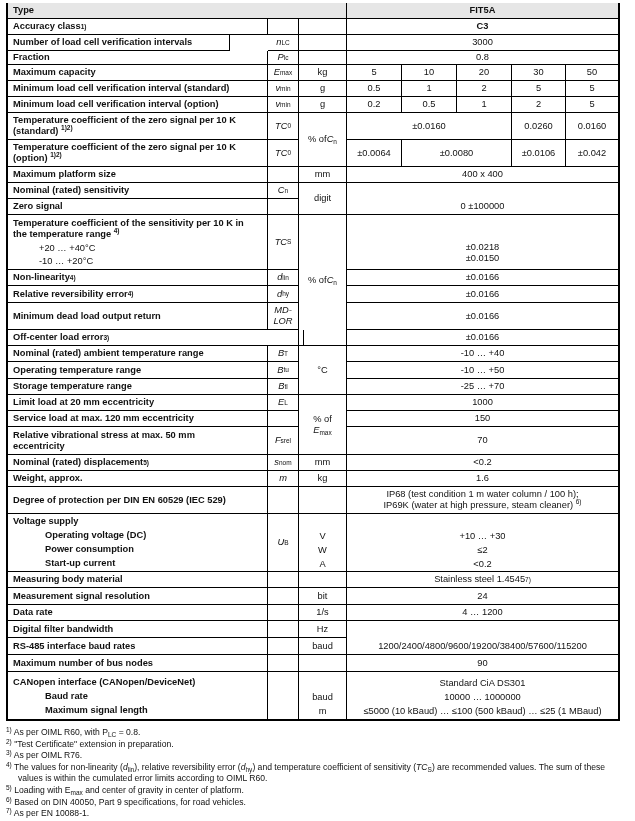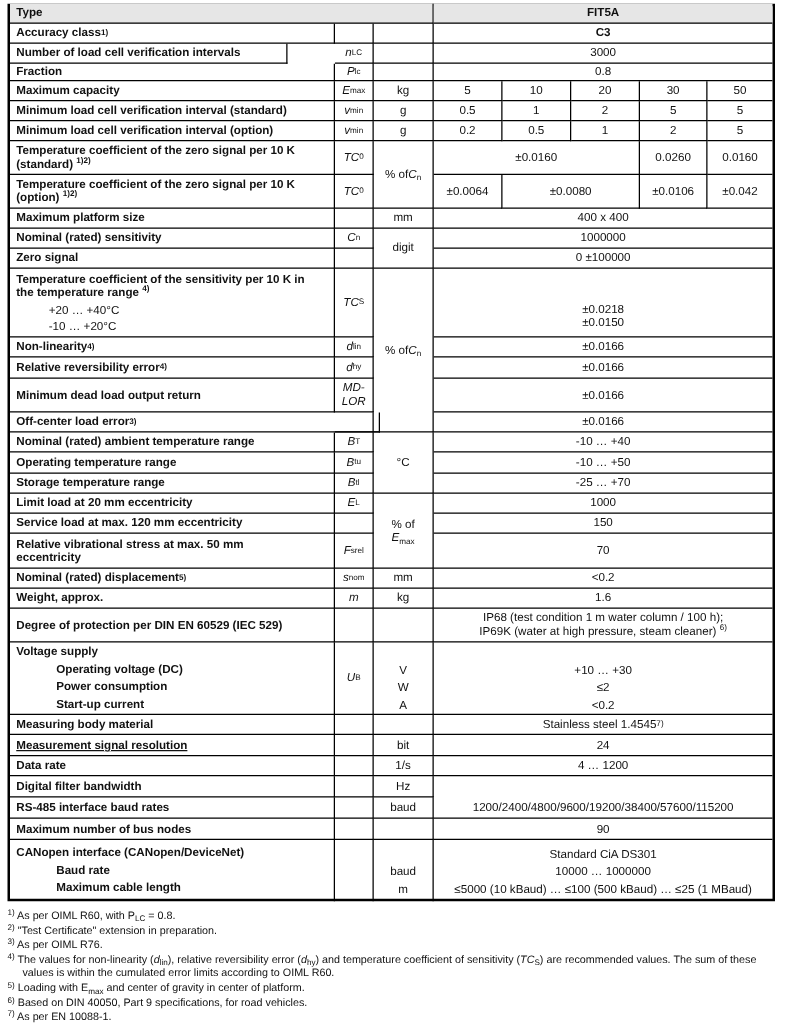--- a/index.html
+++ b/index.html
@@ -87,21 +87,20 @@
     <div class="c ctr" style="left: 394px; top: 135px; width: 110px; height: 27px;">±0.0080</div>
     <div class="c ctr" style="left: 504px; top: 135px; width: 54px; height: 27px;">±0.0106</div>
     <div class="c ctr noR" style="left: 558px; top: 135px; width: 52px; height: 27px;">±0.042</div>
     <div class="c lbl" style="left: 0px; top: 162px; width: 260px; height: 16px;">Maximum platform size</div>
     <div class="c sym" style="left: 260px; top: 162px; width: 31px; height: 16px;"></div>
     <div class="c ctr" style="left: 291px; top: 162px; width: 48px; height: 16px;">mm</div>
     <div class="c ctr noR" style="left: 339px; top: 162px; width: 271px; height: 16px;">400 x 400</div>
     <div class="c lbl" style="left: 0px; top: 178px; width: 260px; height: 16px;">Nominal (rated) sensitivity</div>
     <div class="c sym" style="left: 260px; top: 178px; width: 31px; height: 16px;">C<sub>n</sub></div>
     <div class="c ctr" style="left: 291px; top: 178px; width: 48px; height: 32px;">digit</div>
-    <div class="c ctr noR" style="left: 339px; top: 178px; width: 271px; height: 16px;">1000000</div>
     <div class="c lbl" style="left: 0px; top: 194px; width: 260px; height: 16px;">Zero signal</div>
     <div class="c sym" style="left: 260px; top: 194px; width: 31px; height: 16px;"></div>
     <div class="c ctr noR" style="left: 339px; top: 194px; width: 271px; height: 16px;">0  ±100000</div>
     <div class="c lbl" style="left: 0px; top: 210px; width: 260px; height: 55px;">
       <div class="stack">
         <span>Temperature coefficient of the sensitivity per 10 K in</span>
         <span>the temperature range <sup>4)</sup></span>
         <span class="ind-n" style="margin-top:3px">+20 … +40°C</span>
         <span class="ind-n" style="margin-top:2px">-10 … +20°C</span>
       </div>
@@ -175,21 +174,21 @@
     <div class="c ctr" style="left: 291px; top: 509px; width: 48px; height: 58px;">
       <div class="stack" style="margin-top:14px;line-height:14px">V<br>W<br>A</div>
     </div>
     <div class="c ctr noR" style="left: 339px; top: 509px; width: 271px; height: 58px;">
       <div class="stack" style="margin-top:14px;line-height:14px">+10 … +30<br>≤2<br>&lt;0.2</div>
     </div>
     <div class="c lbl" style="left: 0px; top: 567px; width: 260px; height: 16px;">Measuring body material</div>
     <div class="c sym" style="left: 260px; top: 567px; width: 31px; height: 16px;"></div>
     <div class="c ctr" style="left: 291px; top: 567px; width: 48px; height: 16px;"></div>
     <div class="c ctr noR" style="left: 339px; top: 567px; width: 271px; height: 16px;">Stainless steel 1.4545 <sup style="font-weight:normal">7)</sup></div>
-    <div class="c lbl" style="left: 0px; top: 583px; width: 260px; height: 17px; text-decoration: underline;">Measurement signal resolution</div>
+    <div class="c lbl" style="left: 0px; top: 583px; width: 260px; height: 17px;">Measurement signal resolution</div>
     <div class="c sym" style="left: 260px; top: 583px; width: 31px; height: 17px;"></div>
     <div class="c ctr" style="left: 291px; top: 583px; width: 48px; height: 17px;">bit</div>
     <div class="c ctr noR" style="left: 339px; top: 583px; width: 271px; height: 17px;">24</div>
     <div class="c lbl" style="left: 0px; top: 600px; width: 260px; height: 16px;">Data rate</div>
     <div class="c sym" style="left: 260px; top: 600px; width: 31px; height: 16px;"></div>
     <div class="c ctr" style="left: 291px; top: 600px; width: 48px; height: 16px;">1/s</div>
     <div class="c ctr noR" style="left: 339px; top: 600px; width: 271px; height: 16px;">4 … 1200</div>
     <div class="c lbl" style="left: 0px; top: 616px; width: 260px; height: 17px;">Digital filter bandwidth</div>
     <div class="c sym" style="left: 260px; top: 616px; width: 31px; height: 17px;"></div>
     <div class="c ctr" style="left: 291px; top: 616px; width: 48px; height: 17px;">Hz</div>
@@ -198,21 +197,21 @@
     <div class="c ctr" style="left: 291px; top: 633px; width: 48px; height: 17px;">baud</div>
     <div class="c ctr noR" style="left: 339px; top: 633px; width: 271px; height: 17px;">1200/2400/4800/9600/19200/38400/57600/115200</div>
     <div class="c lbl" style="left: 0px; top: 650px; width: 260px; height: 17px;">Maximum number of bus nodes</div>
     <div class="c sym" style="left: 260px; top: 650px; width: 31px; height: 17px;"></div>
     <div class="c ctr" style="left: 291px; top: 650px; width: 48px; height: 17px;"></div>
     <div class="c ctr noR" style="left: 339px; top: 650px; width: 271px; height: 17px;">90</div>
     <div class="c lbl noB" style="left: 0px; top: 667px; width: 260px; height: 49px;">
       <div class="stack">
         <span>CANopen interface (CANopen/DeviceNet)</span>
         <span class="ind" style="margin-top:3px">Baud rate</span>
-        <span class="ind" style="margin-top:3px">Maximum cable length</span>
+        <span class="ind" style="margin-top:3px">Maximum signal length</span>
       </div>
     </div>
     <div class="c sym noB" style="left: 260px; top: 667px; width: 31px; height: 49px;"></div>
     <div class="c ctr noB" style="left: 291px; top: 667px; width: 48px; height: 49px;">
       <div class="stack" style="line-height:14px;margin-top:0">&nbsp;<br>baud<br>m</div>
     </div>
     <div class="c ctr noR noB" style="left: 339px; top: 667px; width: 271px; height: 49px;">
       <div class="stack" style="line-height:14px">Standard CiA DS301<br>10000  …  1000000<br>≤5000 (10 kBaud) …  ≤100 (500 kBaud) …  ≤25 (1 MBaud)</div>
     </div>
   </div>

